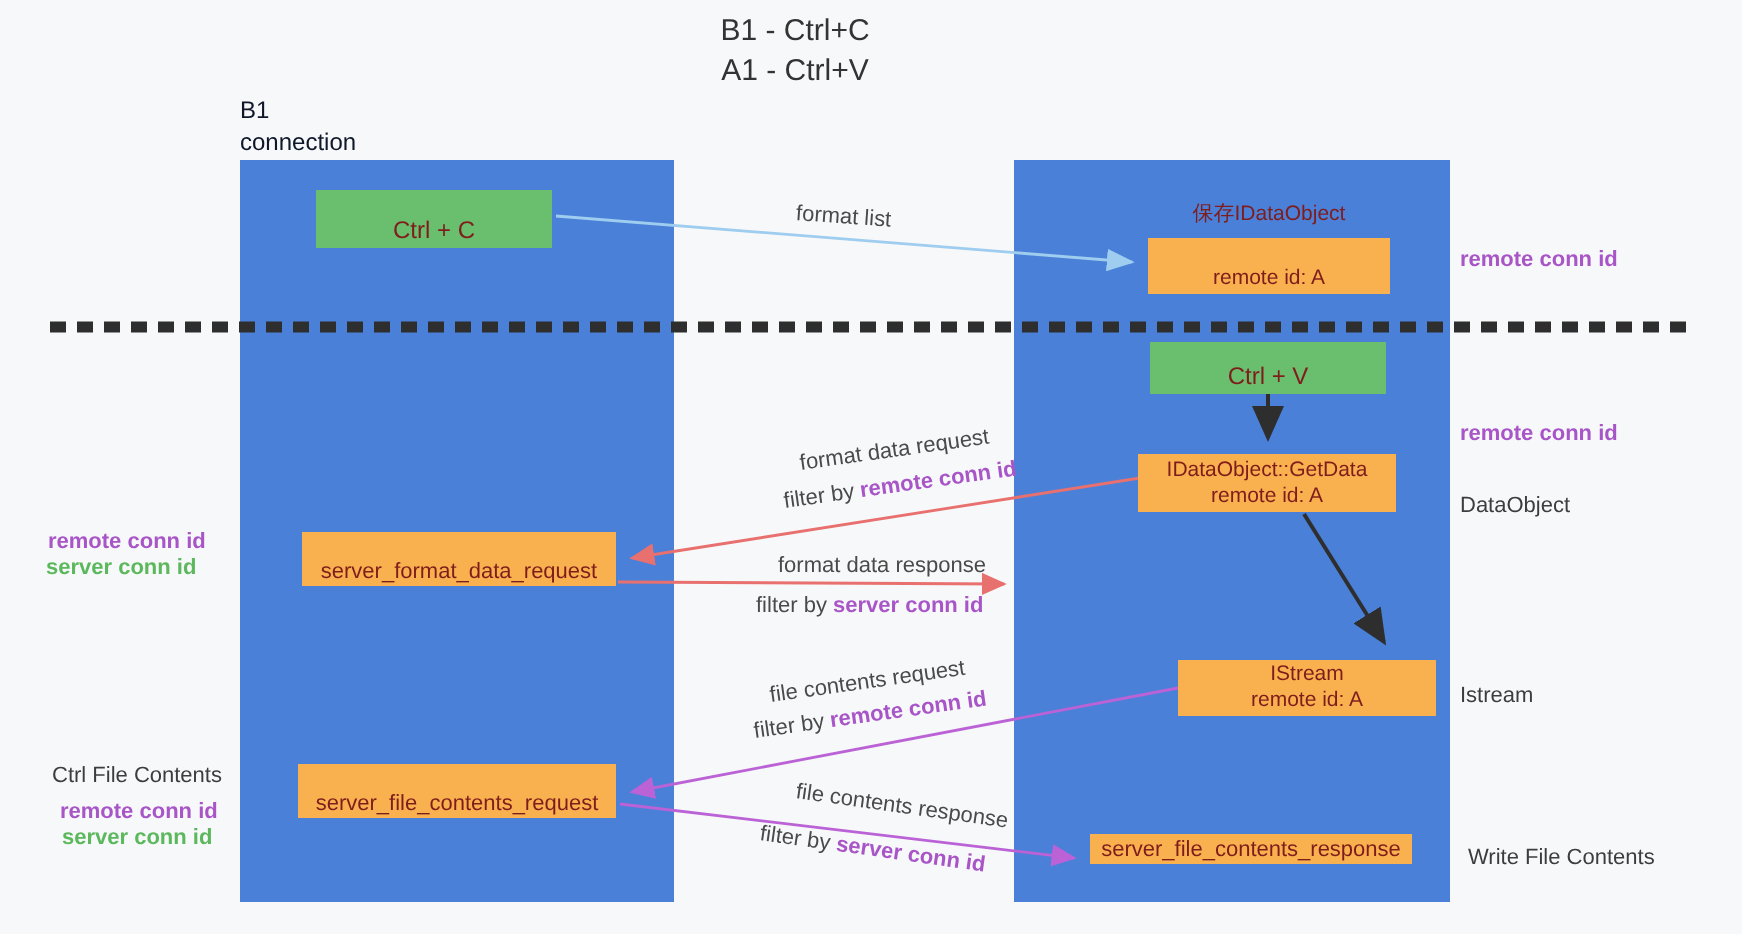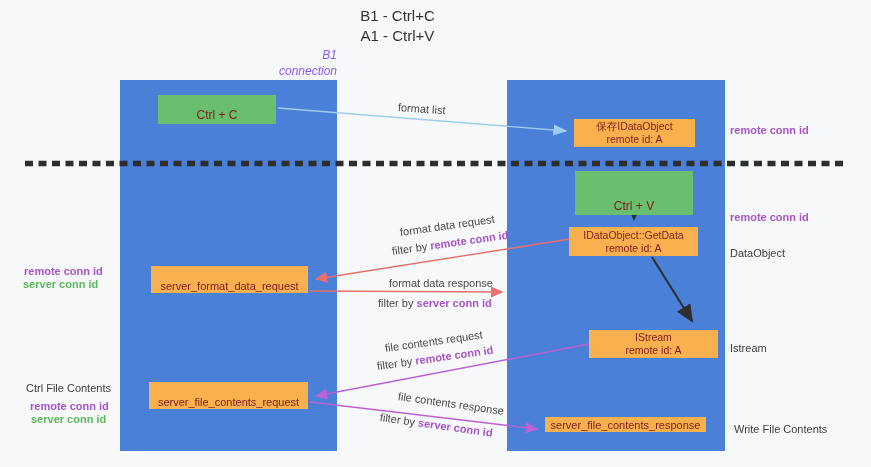--- a/index.html
+++ b/index.html
@@ -17,21 +17,21 @@
   html,body{margin:0;padding:0;background:var(--bg);}
   #canvas{
     position:relative;width:871px;height:467px;background:var(--bg);
     font-family:"Liberation Sans",sans-serif;overflow:hidden;
   }
   .title{
     position:absolute;top:6px;left:0;width:795px;text-align:center;
     font-size:15px;line-height:1.35;color:#333;
   }
   .col-header{
-    position:absolute;top:48px;text-align:right;font-size:12px;line-height:1.3;color:#8b5cf6;font-style:italic;
+    position:absolute;top:48px;text-align:left;font-size:12px;line-height:1.3;color:#0f172a;
   }
   .lifeline{
     position:absolute;top:80px;height:371px;background:var(--col-blue);z-index:1;
   }
   svg.overlay{position:absolute;left:0;top:0;z-index:2;}
   .node{
     position:absolute;z-index:3;display:flex;flex-direction:column;
     align-items:center;justify-content:flex-end;text-align:center;
     background:var(--orange);color:#7f1d1d;font-size:11px;line-height:1.3;
   }
@@ -102,25 +102,25 @@
   <div class="node green" style="left:158px;top:95px;width:118px;height:29px;">
     <span>Ctrl + C</span>
   </div>
   <div class="node" style="left:151px;top:266px;width:157px;height:27px;">
     <span>server_format_data_request</span>
   </div>
   <div class="node" style="left:149px;top:382px;width:159px;height:27px;">
     <span>server_file_contents_request</span>
   </div>
 
-  <div class="node" style="left:574px;top:119px;width:121px;height:28px;font-size:10.5px;">
+  <div class="node" style="left:574px;top:119px;width:121px;height:28px;font-size:10.5px;gap:19px;">
     <span>保存IDataObject</span>
     <span class="l2">remote id: A</span>
   </div>
-  <div class="node green" style="left:575px;top:171px;width:118px;height:44px;">
+  <div class="node green" style="left:575px;top:171px;width:118px;height:26px;">
     <span>Ctrl + V</span>
   </div>
   <div class="node" style="left:569px;top:227px;width:129px;height:29px;font-size:10.5px;">
     <span>IDataObject::GetData</span>
     <span class="l2">remote id: A</span>
   </div>
   <div class="node" style="left:589px;top:330px;width:129px;height:28px;font-size:10.5px;">
     <span>IStream</span>
     <span class="l2">remote id: A</span>
   </div>

